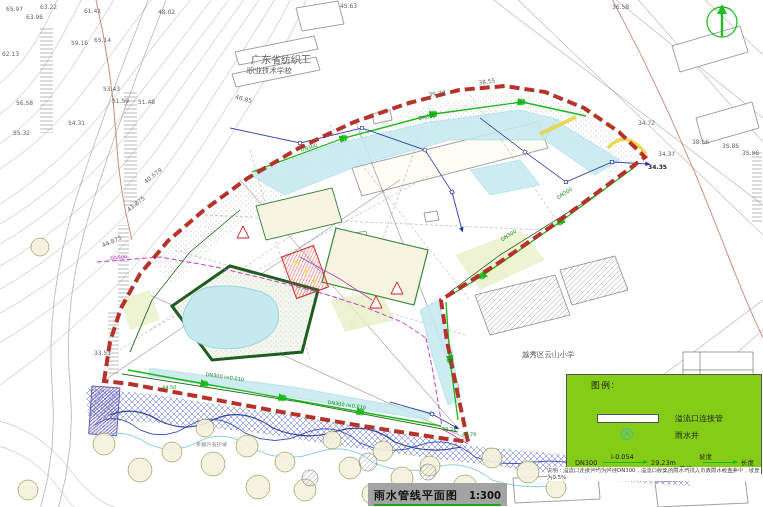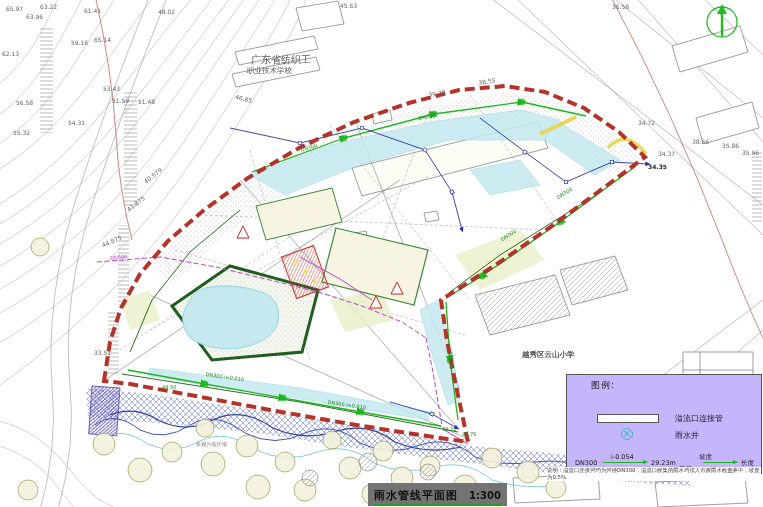--- a/index.html
+++ b/index.html
@@ -3,41 +3,41 @@
 <meta charset="utf-8">
 <style>
   html,body{margin:0;padding:0;background:#e8e8e8;}
   #stage{position:relative;width:763px;height:507px;background:#ffffff;overflow:hidden;
          font-family:"DejaVu Sans",sans-serif;}
   #linework{position:absolute;left:0;top:0;}
   #label-layer{position:absolute;left:0;top:0;width:763px;height:507px;pointer-events:none;}
   .map-label{position:absolute;white-space:nowrap;line-height:1.05;transform-origin:left top;}
   
   #legend-box{position:absolute;left:566px;top:374px;width:196px;height:100px;
-              background:#c4b5fd;border:1px solid #555;box-sizing:border-box;}
+              background:#84cc16;border:1px solid #555;box-sizing:border-box;}
   #legend-title{position:absolute;left:24px;top:4px;font-size:9px;color:#222;letter-spacing:1px;}
   .lg-row{position:absolute;left:0;width:100%;height:16px;}
   .lg-sym{position:absolute;left:30px;top:3px;width:62px;height:9px;box-sizing:border-box;}
   .lg-label{position:absolute;left:108px;top:2px;font-size:8px;color:#222;}
   .sym-pipe{border:1px solid #555;background:#fff;position:relative;}
   .sym-pipe .inner{position:absolute;left:2px;right:2px;top:3px;height:2px;background:#cf9ed6;}
   .sym-well{position:absolute;left:54px;top:0px;width:12px;height:12px;border:1px solid #3bbcb4;
             border-radius:50%;box-sizing:border-box;}
   .sym-well:before{content:"";position:absolute;left:1px;top:4px;width:8px;height:1px;background:#3bbcb4;transform:rotate(45deg);}
   .sym-well:after{content:"";position:absolute;left:1px;top:4px;width:8px;height:1px;background:#3bbcb4;transform:rotate(-45deg);}
   .sym-outlet{position:absolute;left:54px;top:2px;width:11px;height:8px;border:1px solid #111;box-sizing:border-box;background:#fff;}
   .sym-outlet:before{content:"";position:absolute;right:0;top:0;width:6px;height:6px;background:#111;}
   #legend-sample{position:absolute;left:8px;top:78px;width:184px;height:18px;font-size:6.5px;color:#222;}
   #legend-sample .ls-line{position:absolute;left:28px;top:9px;width:44px;height:1px;background:#18b818;}
   #legend-sample .ls-line:after{content:"";position:absolute;right:-1px;top:-2px;border-left:5px solid #18b818;border-top:2.5px solid transparent;border-bottom:2.5px solid transparent;}
   #legend-sample .ls-arrow{position:absolute;left:128px;top:9px;width:34px;height:1px;background:#18b818;}
   #legend-sample .ls-arrow:after{content:"";position:absolute;right:-1px;top:-2px;border-left:5px solid #18b818;border-top:2.5px solid transparent;border-bottom:2.5px solid transparent;}
   #legend-note{position:absolute;left:547px;top:467px;width:214px;font-size:5.4px;color:#333;background:#fff;}
   
-  #title-block{position:absolute;left:368px;top:483px;background:#737373;padding:1px 6px 0 6px;}
+  #title-block{position:absolute;left:368px;top:483px;background:#a3a3a3;padding:1px 6px 0 6px;}
   #title-text{font-size:11px;font-weight:bold;color:#111;letter-spacing:1px;}
   #title-underline1{height:2px;background:#21a121;margin-top:1px;}
 </style>
 </head>
 <body>
 
 <div id="stage">
 
   <svg id="linework" width="763" height="507" viewBox="0 0 763 507">
     <defs>
@@ -316,21 +316,21 @@
       <span class="map-label" style="left: 206px; top: 372px; font-size: 5px; color: rgb(26, 138, 26); transform: rotate(8deg);">DN300 i=0.010</span>
       <span class="map-label" style="left: 328px; top: 400px; font-size: 5px; color: rgb(26, 138, 26); transform: rotate(8deg);">DN300 i=0.010</span>
       <span class="map-label" style="left: 556px; top: 196px; font-size: 5px; color: rgb(26, 138, 26); transform: rotate(-33deg);">DN300</span>
       <span class="map-label" style="left: 500px; top: 238px; font-size: 5px; color: rgb(26, 138, 26); transform: rotate(-33deg);">DN300</span>
       <span class="map-label" style="left: 300px; top: 148px; font-size: 5px; color: rgb(26, 138, 26); transform: rotate(-18deg);">DN300</span>
       <span class="map-label" style="left: 418px; top: 116px; font-size: 5px; color: rgb(26, 138, 26); transform: rotate(-10deg);">DN300</span>
       <span class="map-label" style="left: 452px; top: 352px; font-size: 5px; color: rgb(26, 138, 26); transform: rotate(84deg);">DN400</span>
       <span class="map-label" style="left: 196px; top: 442px; font-size: 5.2px; color: rgb(119, 119, 119);">浆砌片石护坡</span>
       <span class="map-label" style="left: 251px; top: 55px; font-size: 10px; color: rgb(85, 85, 85);">广东省纺织工</span>
       <span class="map-label" style="left: 247px; top: 67px; font-size: 7.5px; color: rgb(85, 85, 85);">职业技术学校</span>
-      <span class="map-label" style="left: 522px; top: 351px; font-size: 7.5px; color: rgb(85, 85, 85); font-weight: bold;">越秀区云山小学</span>
+      <span class="map-label" style="left: 522px; top: 351px; font-size: 7.5px; color: rgb(85, 85, 85);">越秀区云山小学</span>
     </div>
 
   <div id="legend-box">
     <div id="legend-title">图例:</div>
 
     <div class="lg-row" style="top:53px">
       <div class="sym-well"></div>
       <div class="lg-label">雨水井</div>
     </div>
     <div class="lg-row" style="top:36px">

